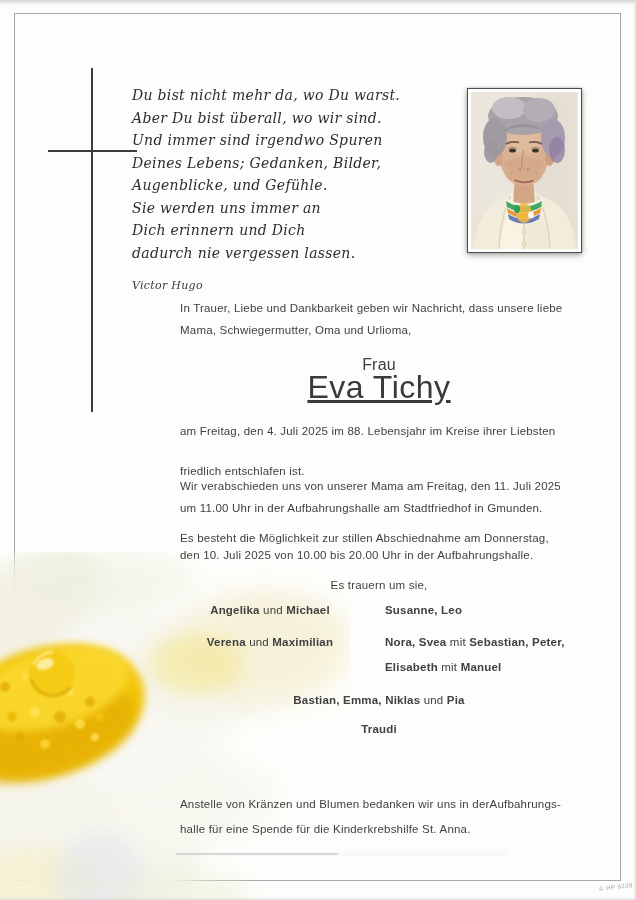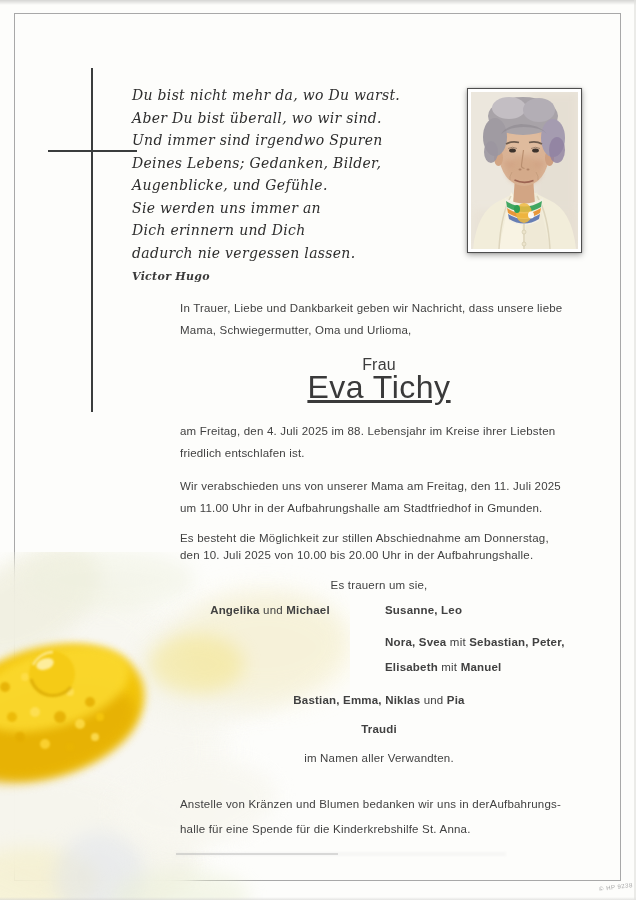--- a/index.html
+++ b/index.html
@@ -30,21 +30,21 @@
   
   .cross-v { position:absolute; left:91px; top:68px; width:2px; height:344px; background:#3a3d3d; z-index:3; }
   .cross-h { position:absolute; left:48px; top:150px; width:89px; height:2px; background:#3a3d3d; z-index:3; }
 
   
   .poem {
     position:absolute; left:132px; top:84px; width:300px; text-align:left;
     font-family:"DejaVu Serif", serif; font-style:italic;
     font-size:14px; line-height:22.5px; color:#2d2d2d; letter-spacing:.3px; z-index:3;
   }
-  .poem-author { font-size:11px; margin-top:2px; color:#3a3a3a;font-weight:bold; }
+  .poem-author { font-size:11px; margin-top:11px; color:#3a3a3a; }
 
   
   .photo-frame {
     position:absolute; left:467px; top:88px; width:115px; height:165px;
     background:#ffffff; border:1px solid #4e4e4e; padding:3px;
     box-shadow:0 2px 6px rgba(0,0,0,.35), 0 0 2px rgba(0,0,0,.2); z-index:3;
   }
   .photo-frame svg { display:block; }
 
   
@@ -208,38 +208,38 @@
     </g>
   </svg>
 
   <div class="bt" style="top:302px">In Trauer, Liebe und Dankbarkeit geben wir Nachricht, dass unsere liebe</div>
   <div class="bt" style="top:324px">Mama, Schwiegermutter, Oma und Urlioma,</div>
 
   <div class="ct salutation" style="top:356px">Frau</div>
   <div class="name">Eva Tichy</div>
 
   <div class="bt" style="top:425px">am Freitag, den 4. Juli 2025 im 88. Lebensjahr im Kreise ihrer Liebsten</div>
-  <div class="bt" style="top:447px">friedlich entschlafen ist.</div>
+  <div class="bt" style="top:465px">friedlich entschlafen ist.</div>
 
   <div class="bt" style="top:480px">Wir verabschieden uns von unserer Mama am Freitag, den 11. Juli 2025</div>
   <div class="bt" style="top:502px">um 11.00 Uhr in der Aufbahrungshalle am Stadtfriedhof in Gmunden.</div>
 
   <div class="bt" style="top:532px">Es besteht die Möglichkeit zur stillen Abschiednahme am Donnerstag,</div>
   <div class="bt" style="top:549px">den 10. Juli 2025 von 10.00 bis 20.00 Uhr in der Aufbahrungshalle.</div>
 
   <div class="ct" style="top:579px">Es trauern um sie,</div>
 
   <div class="colL" style="top:604px"><span class="b">Angelika</span><span> und </span><span class="b">Michael</span></div>
   <div class="colR" style="top:604px"><span class="b">Susanne, Leo</span></div>
+  <div class="colL" style="top:636px"><span class="b">Verena</span><span> und </span><span class="b">Maximilian</span></div>
   <div class="colR" style="top:636px"><span class="b">Nora, Svea</span><span> mit </span><span class="b">Sebastian, Peter,</span></div>
   <div class="colR" style="top:661px"><span class="b">Elisabeth</span><span> mit </span><span class="b">Manuel</span></div>
   <div class="ct" style="top:694px"><span class="b">Bastian, Emma, Niklas</span><span> und </span><span class="b">Pia</span></div>
   <div class="ct" style="top:723px"><span class="b">Traudi</span></div>
 
-  <div class="ct" style="top:752px">im Namen aller Verwandten.</div>
 
   <div class="bt" style="top:798px">Anstelle von Kränzen und Blumen bedanken wir uns in derAufbahrungs-</div>
   <div class="bt" style="top:823px">halle für eine Spende für die Kinderkrebshilfe St. Anna.</div>
 
   <div class="smudge2"></div>
   <div class="smudge"></div>
 
   <div class="print-code">© HP 9238</div>
 </div>
 

